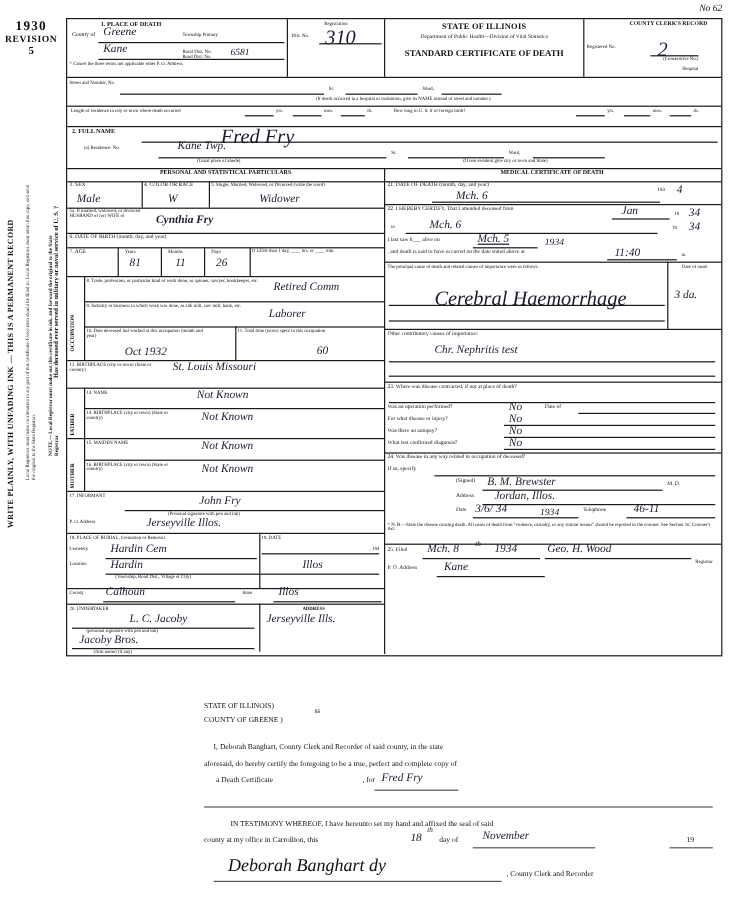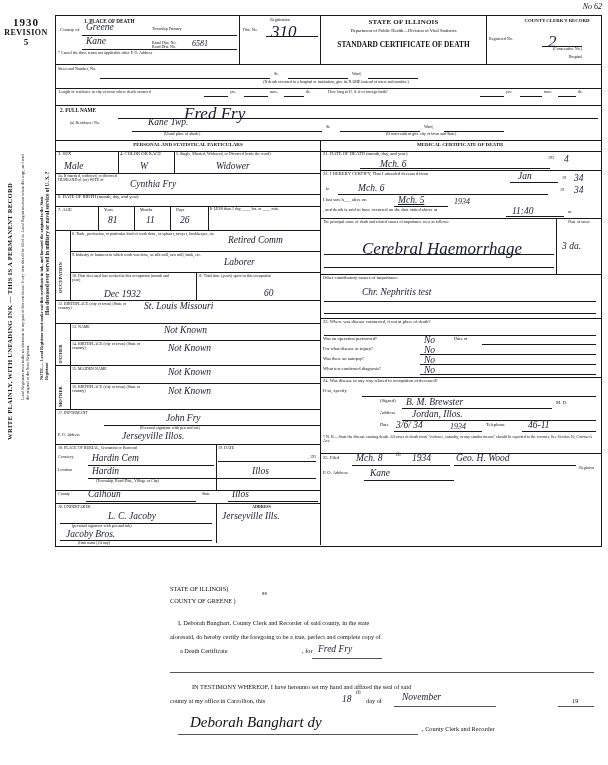--- a/index.html
+++ b/index.html
@@ -154,21 +154,21 @@
       <div class="vline" style="left:118px;top:0;height:22px;"></div>
       <div class="abs tiny" style="left:2px;top:1px;">3.  SEX</div>
       <div class="abs tiny" style="left:64px;top:1px;">4.  COLOR OR RACE</div>
       <div class="abs xtiny" style="left:120px;top:1px;width:142px;line-height:1.1;">5.  Single, Married, Widowed, or Divorced (write the word)</div>
       <div class="abs hand hw-m" style="left:8px;top:10px;">Male</div>
       <div class="abs hand hw-m" style="left:84px;top:10px;">W</div>
       <div class="abs hand hw-m" style="left:160px;top:10px;">Widower</div>
       <div class="hline" style="left:0;top:22px;width:264px;"></div>
 
       <div class="abs xtiny" style="left:2px;top:23px;width:60px;line-height:1.05;">5a.  If married, widowed, or divorced HUSBAND of (or) WIFE of</div>
-      <div class="abs hand hw-m" style="left:74px;top:28px;">Cynthia Fry</div>
+      <div class="abs hand hw-m" style="left:74px;top:28px;font-weight:bold;">Cynthia Fry</div>
       <div class="hline" style="left:0;top:43px;width:264px;"></div>
 
       <div class="abs tiny" style="left:2px;top:44px;">6.  DATE OF BIRTH (month, day, and year)</div>
       <div class="hline" style="left:0;top:55px;width:264px;"></div>
 
       <div class="abs tiny" style="left:2px;top:57px;">7.  AGE</div>
       <div class="vline" style="left:42px;top:55px;height:24px;"></div>
       <div class="vline" style="left:78px;top:55px;height:24px;"></div>
       <div class="vline" style="left:114px;top:55px;height:24px;"></div>
       <div class="vline" style="left:152px;top:55px;height:24px;"></div>
@@ -186,21 +186,21 @@
 
       <div class="abs xtiny" style="left:16px;top:81px;width:150px;line-height:1.05;">8.  Trade, profession, or particular kind of work done, as spinner, sawyer, bookkeeper, etc.</div>
       <div class="abs hand hw-m" style="left:172px;top:84px;">Retired Comm</div>
       <div class="hline" style="left:14px;top:100px;width:250px;"></div>
 
       <div class="abs xtiny" style="left:16px;top:102px;width:150px;line-height:1.05;">9.  Industry or business in which work was done, as silk mill, saw mill, bank, etc.</div>
       <div class="abs hand hw-m" style="left:168px;top:106px;">Laborer</div>
       <div class="hline" style="left:14px;top:121px;width:250px;"></div>
 
       <div class="abs xtiny" style="left:16px;top:123px;width:100px;line-height:1.05;">10.  Date deceased last worked at this occupation (month and year)</div>
-      <div class="abs hand hw-m" style="left:48px;top:138px;">Dec 1932</div>
+      <div class="abs hand hw-m" style="left:48px;top:138px;">Oct 1932</div>
       <div class="vline" style="left:140px;top:121px;height:28px;"></div>
       <div class="abs xtiny" style="left:142px;top:123px;width:118px;line-height:1.05;">11.  Total time (years) spent in this occupation</div>
       <div class="abs hand hw-m" style="left:208px;top:137px;">60</div>
       <div class="hline" style="left:0;top:149px;width:264px;"></div>
 
       <div class="abs xtiny" style="left:2px;top:151px;width:70px;line-height:1.05;">12.  BIRTHPLACE (city or town) (State or country)</div>
       <div class="abs hand hw-m" style="left:88px;top:150px;line-height:1.15;">St. Louis Missouri</div>
       <div class="hline" style="left:0;top:172px;width:264px;"></div>
 
       <div class="vline" style="left:14px;top:172px;height:42px;"></div>

